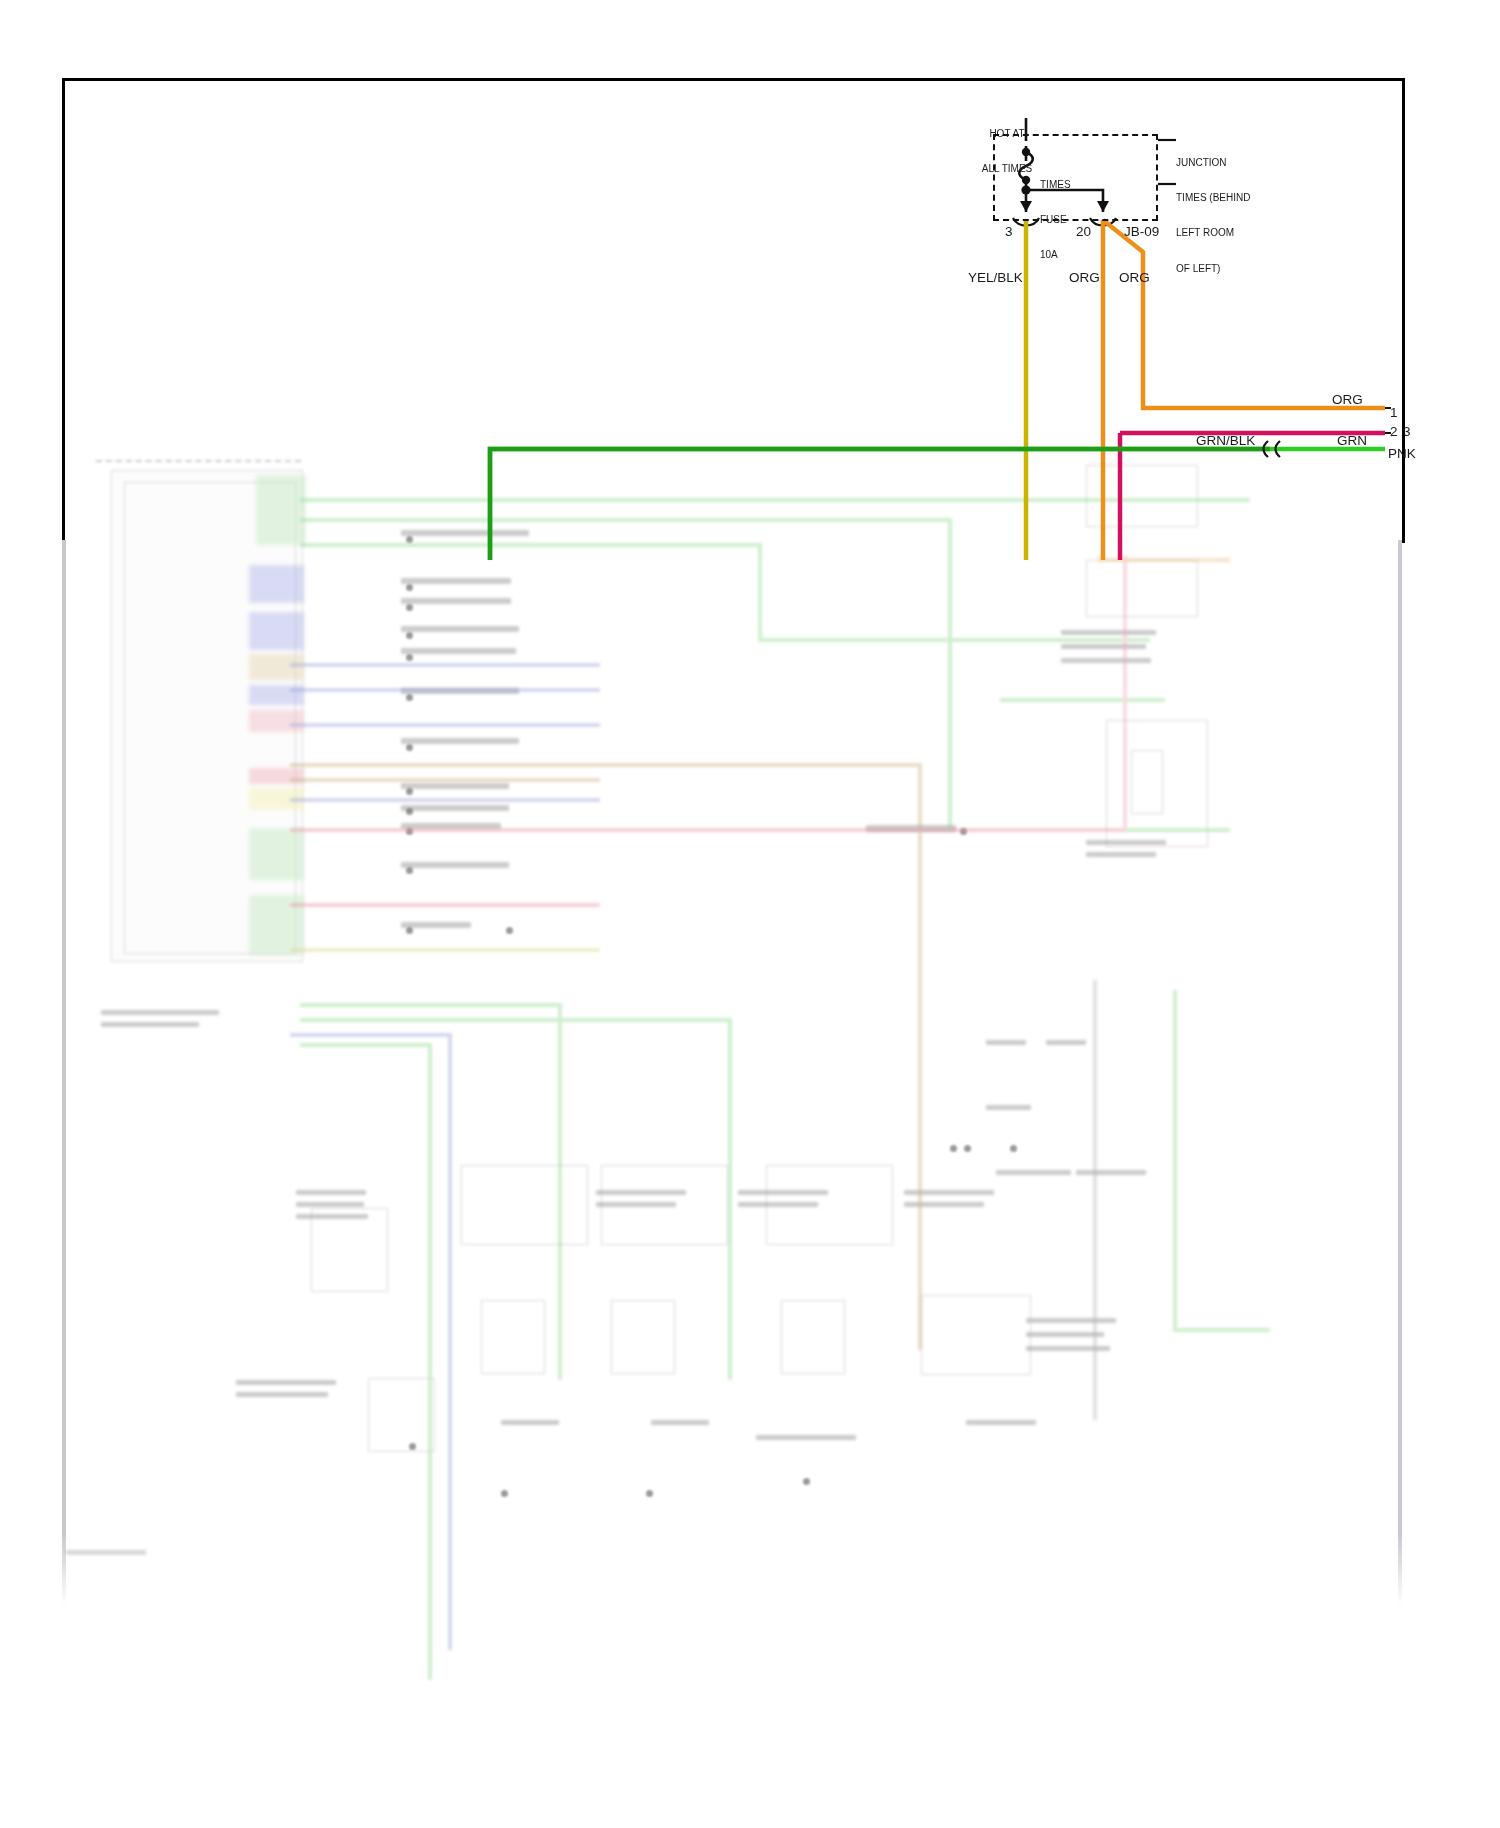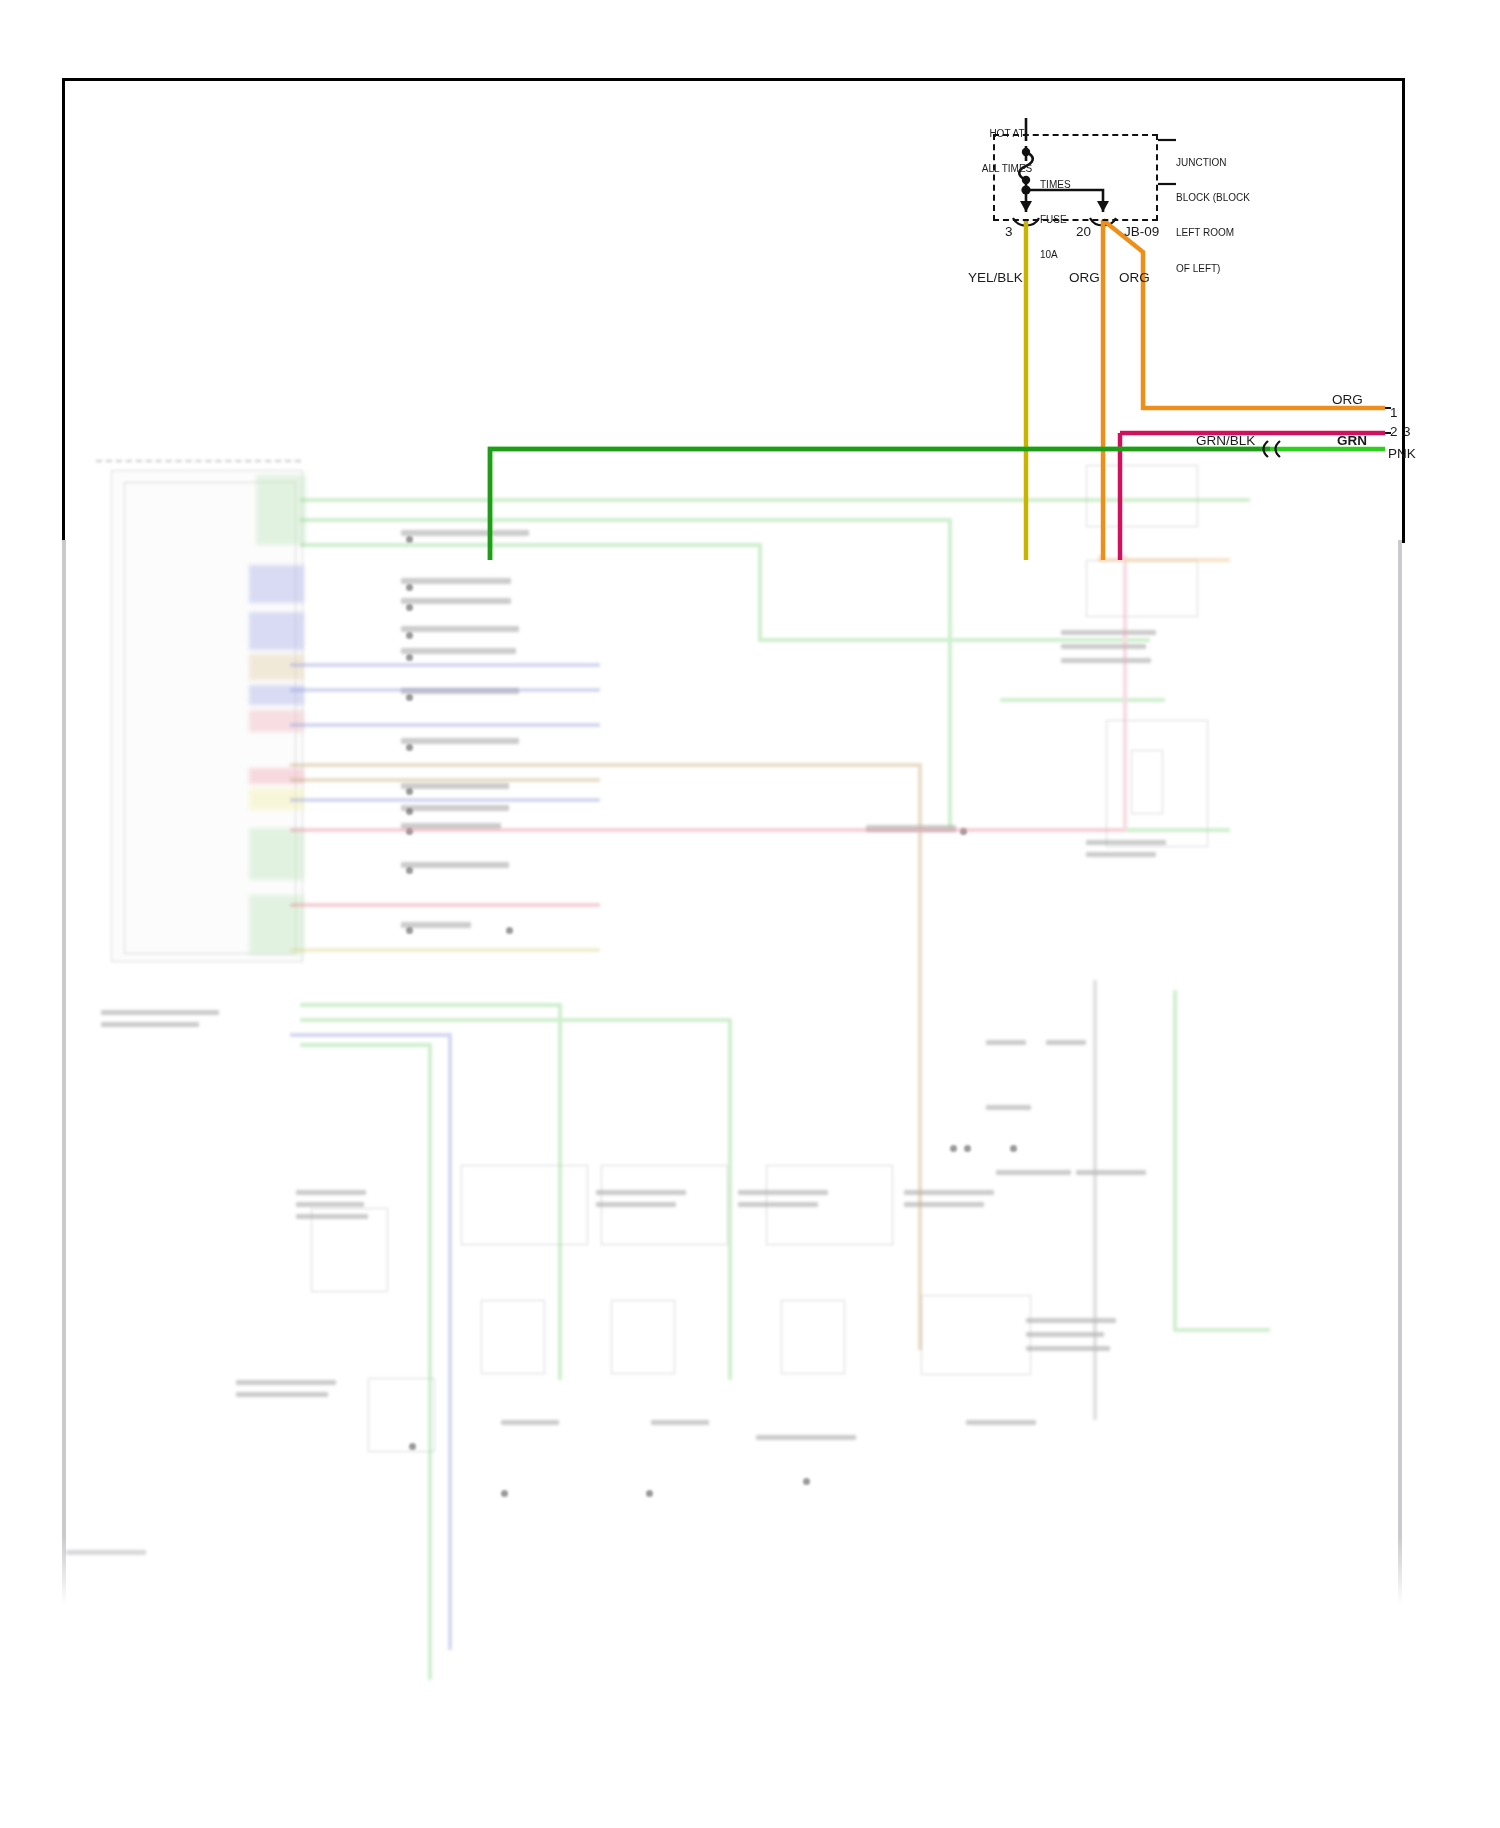--- a/index.html
+++ b/index.html
@@ -233,39 +233,39 @@
 
 <div class="txt t14" style="left:1007px;top:104px;text-align:center;transform:translateX(-50%);">
   <div>HOT AT</div>
   <div>ALL TIMES</div>
 </div>
 
 <div id="jb-box"></div>
 
 <div class="txt t14" style="left:1176px;top:133px;">
   <div>JUNCTION</div>
-  <div>BLOCK (BLOCK</div>
+  <div>TIMES (BEHIND</div>
   <div>LEFT ROOM</div>
   <div>OF LEFT)</div>
 </div>
 
 <div class="txt t14" style="left:1040px;top:155px;">
   <div>TIMES</div>
   <div>FUSE</div>
   <div>10A</div>
 </div>
 
 <div class="txt t13" style="left:1005px;top:224px;">3</div>
 <div class="txt t13" style="left:1076px;top:224px;">20</div>
 <div class="txt t13" style="left:1124px;top:224px;">JB-09</div>
 
 <div class="txt t13" style="left:968px;top:270px;">YEL/BLK</div>
 <div class="txt t13" style="left:1069px;top:270px;">ORG</div>
 <div class="txt t13" style="left:1119px;top:270px;">ORG</div>
 
 <div class="txt t13" style="left:1332px;top:392px;">ORG</div>
 <div class="txt t13" style="left:1196px;top:433px;">GRN/BLK</div>
-<div class="txt t13" style="left:1337px;top:433px;font-weight:bold;">GRN</div>
+<div class="txt t13" style="left:1337px;top:433px;">GRN</div>
 
 <div class="txt t13" style="left:1390px;top:405px;">1</div>
 <div class="txt t13" style="left:1390px;top:424px;">2</div>
 <div class="txt t13" style="left:1403px;top:424px;">3</div>
 <div class="txt t13" style="left:1388px;top:446px;">PNK</div>
 
 </body></html>

